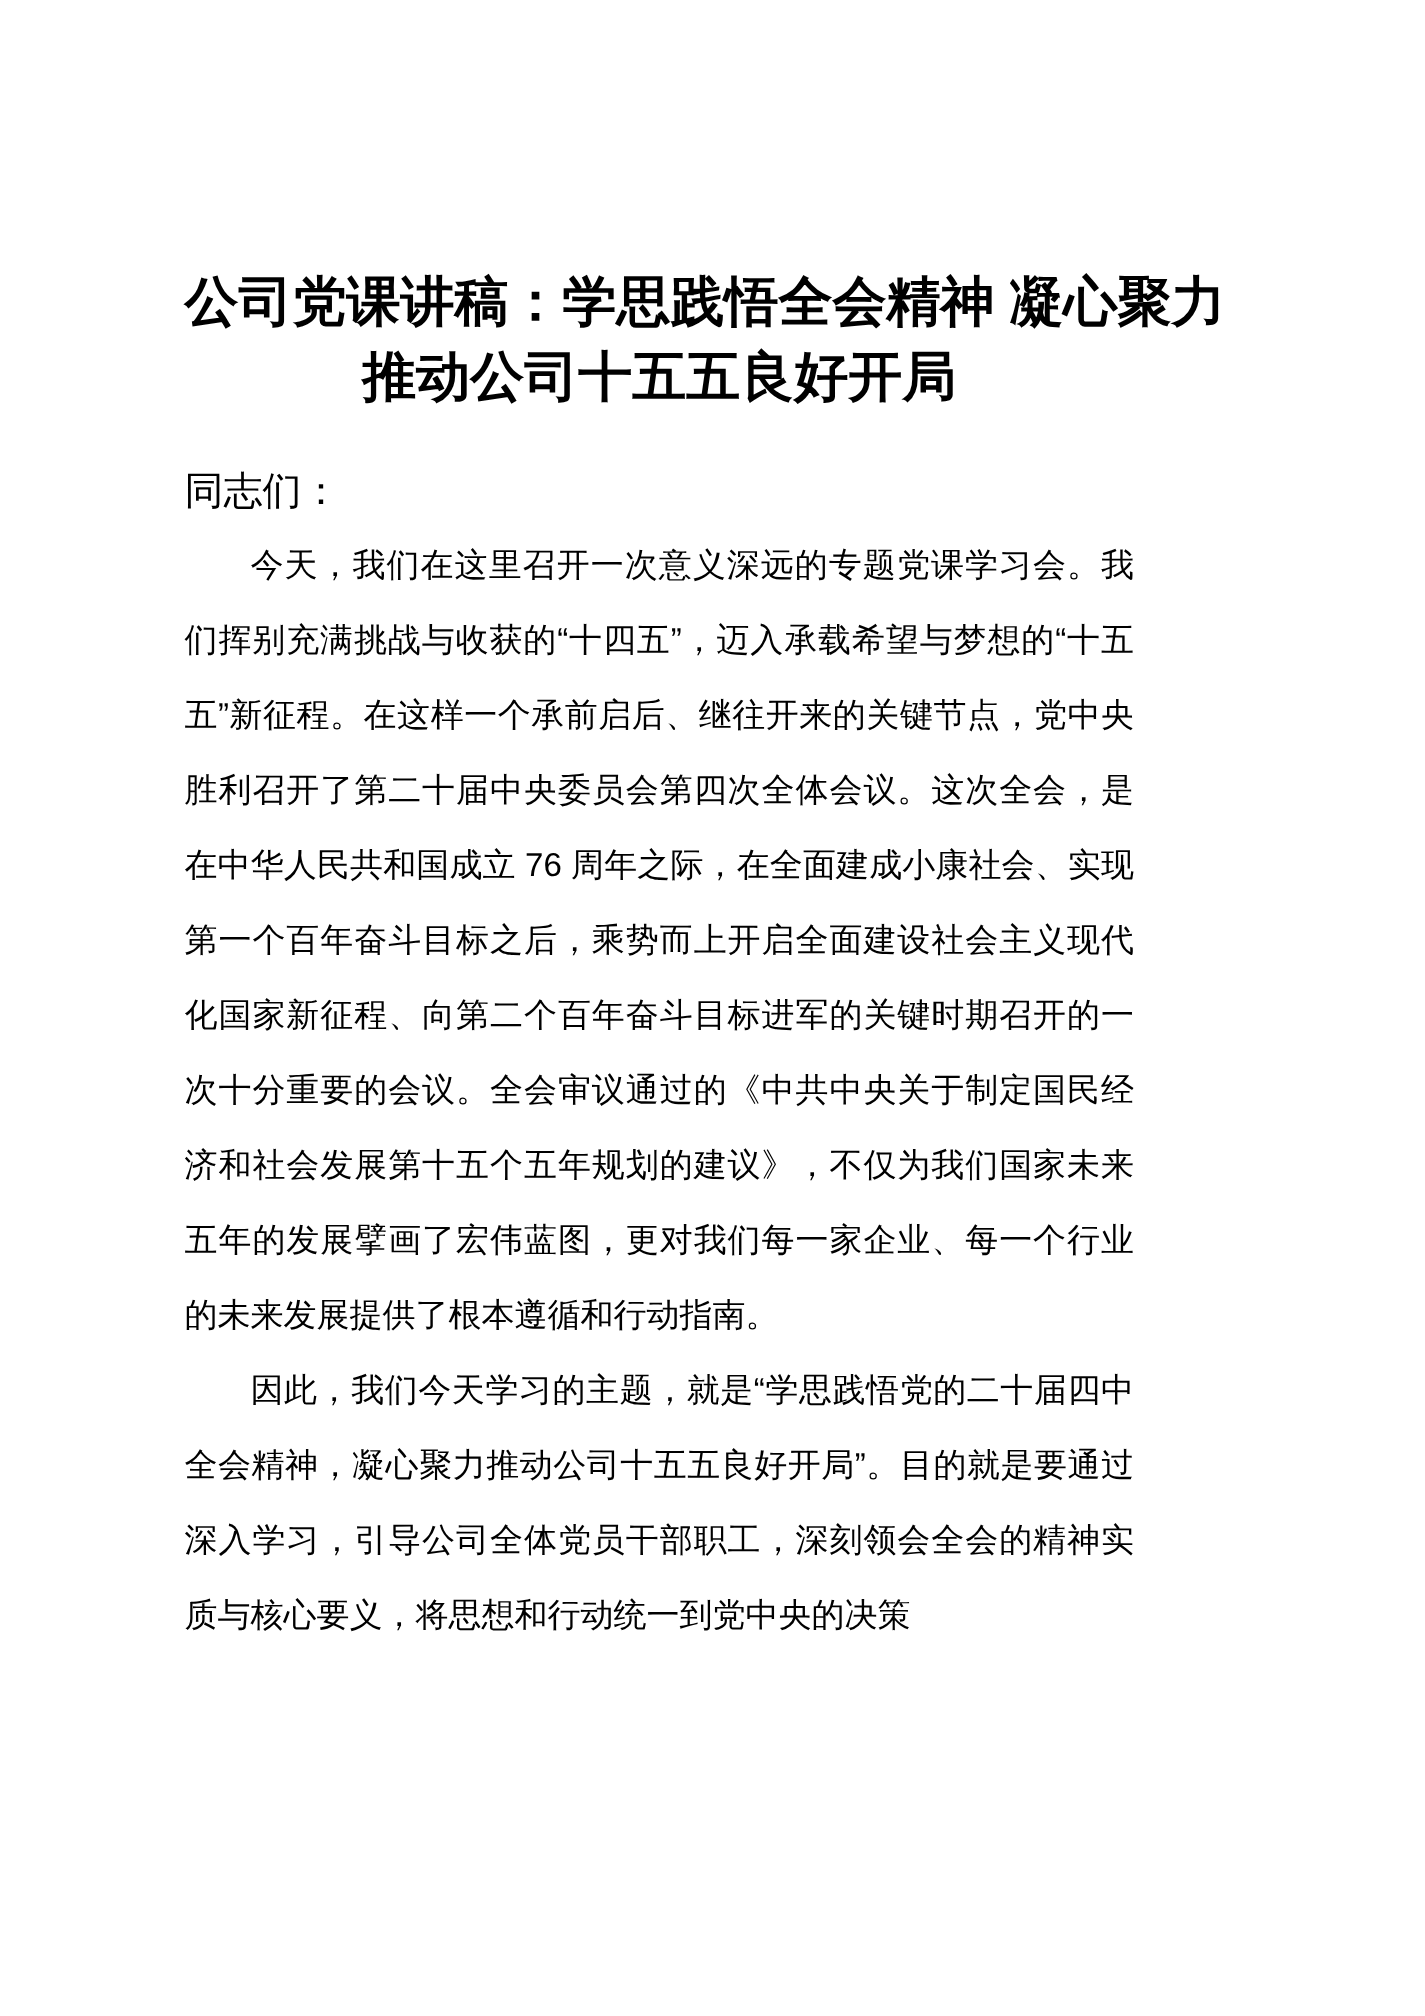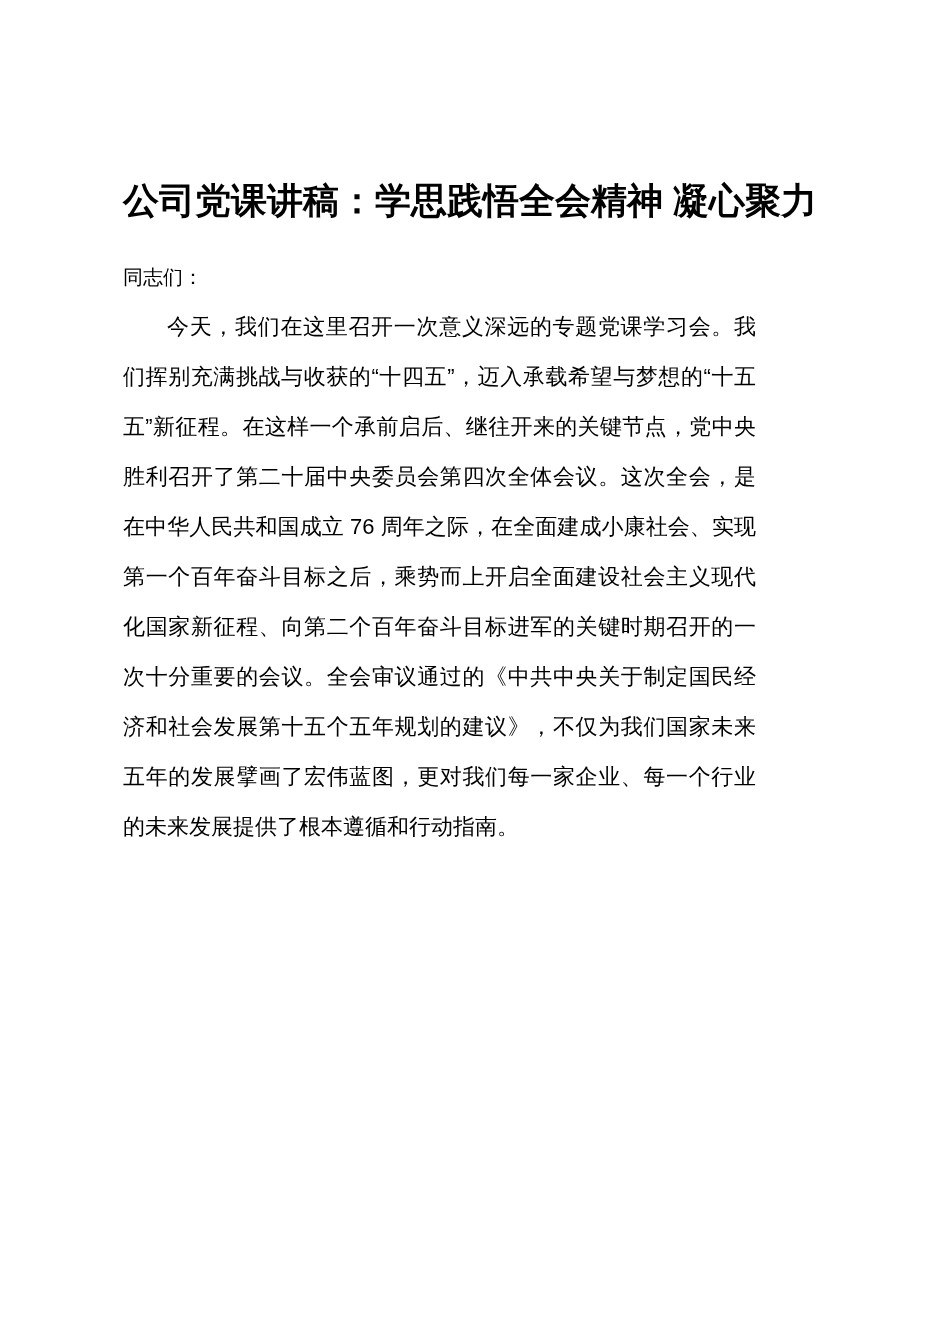--- a/index.html
+++ b/index.html
@@ -25,21 +25,21 @@
     line-height: 50px;
     text-align: center;
     letter-spacing: 0;
   }
   .title-line {
     display: block;
     white-space: nowrap;
   }
   .salutation {
     margin: 0;
-    font-size: 20px;
+    font-size: 26px;
     line-height: 50px;
     text-align: justify;
     text-indent: 0;
   }
   .para {
     margin: 0;
     font-size: 22px;
     line-height: 50px;
     text-align: justify;
     text-justify: inter-ideograph;
@@ -47,19 +47,21 @@
     word-break: normal;
     overflow-wrap: break-word;
   }
 </style>
 </head>
 <body>
 
 <div class="page">
   <h1 class="doc-title">
     <span class="title-line">公司党课讲稿：学思践悟全会精神 凝心聚力</span>
+    <span class="title-line">推动公司十五五良好开局</span>
   </h1>
 
   <p class="salutation">同志们：</p>
 
   <p class="para">今天，我们在这里召开一次意义深远的专题党课学习会。我们挥别充满挑战与收获的“十四五”，迈入承载希望与梦想的“十五五”新征程。在这样一个承前启后、继往开来的关键节点，党中央胜利召开了第二十届中央委员会第四次全体会议。这次全会，是在中华人民共和国成立 76 周年之际，在全面建成小康社会、实现第一个百年奋斗目标之后，乘势而上开启全面建设社会主义现代化国家新征程、向第二个百年奋斗目标进军的关键时期召开的一次十分重要的会议。全会审议通过的《中共中央关于制定国民经济和社会发展第十五个五年规划的建议》，不仅为我们国家未来五年的发展擘画了宏伟蓝图，更对我们每一家企业、每一个行业的未来发展提供了根本遵循和行动指南。</p>
 
+  <p class="para">因此，我们今天学习的主题，就是“学思践悟党的二十届四中全会精神，凝心聚力推动公司十五五良好开局”。目的就是要通过深入学习，引导公司全体党员干部职工，深刻领会全会的精神实质与核心要义，将思想和行动统一到党中央的决策</p>
 </div>
 
 </body></html>

